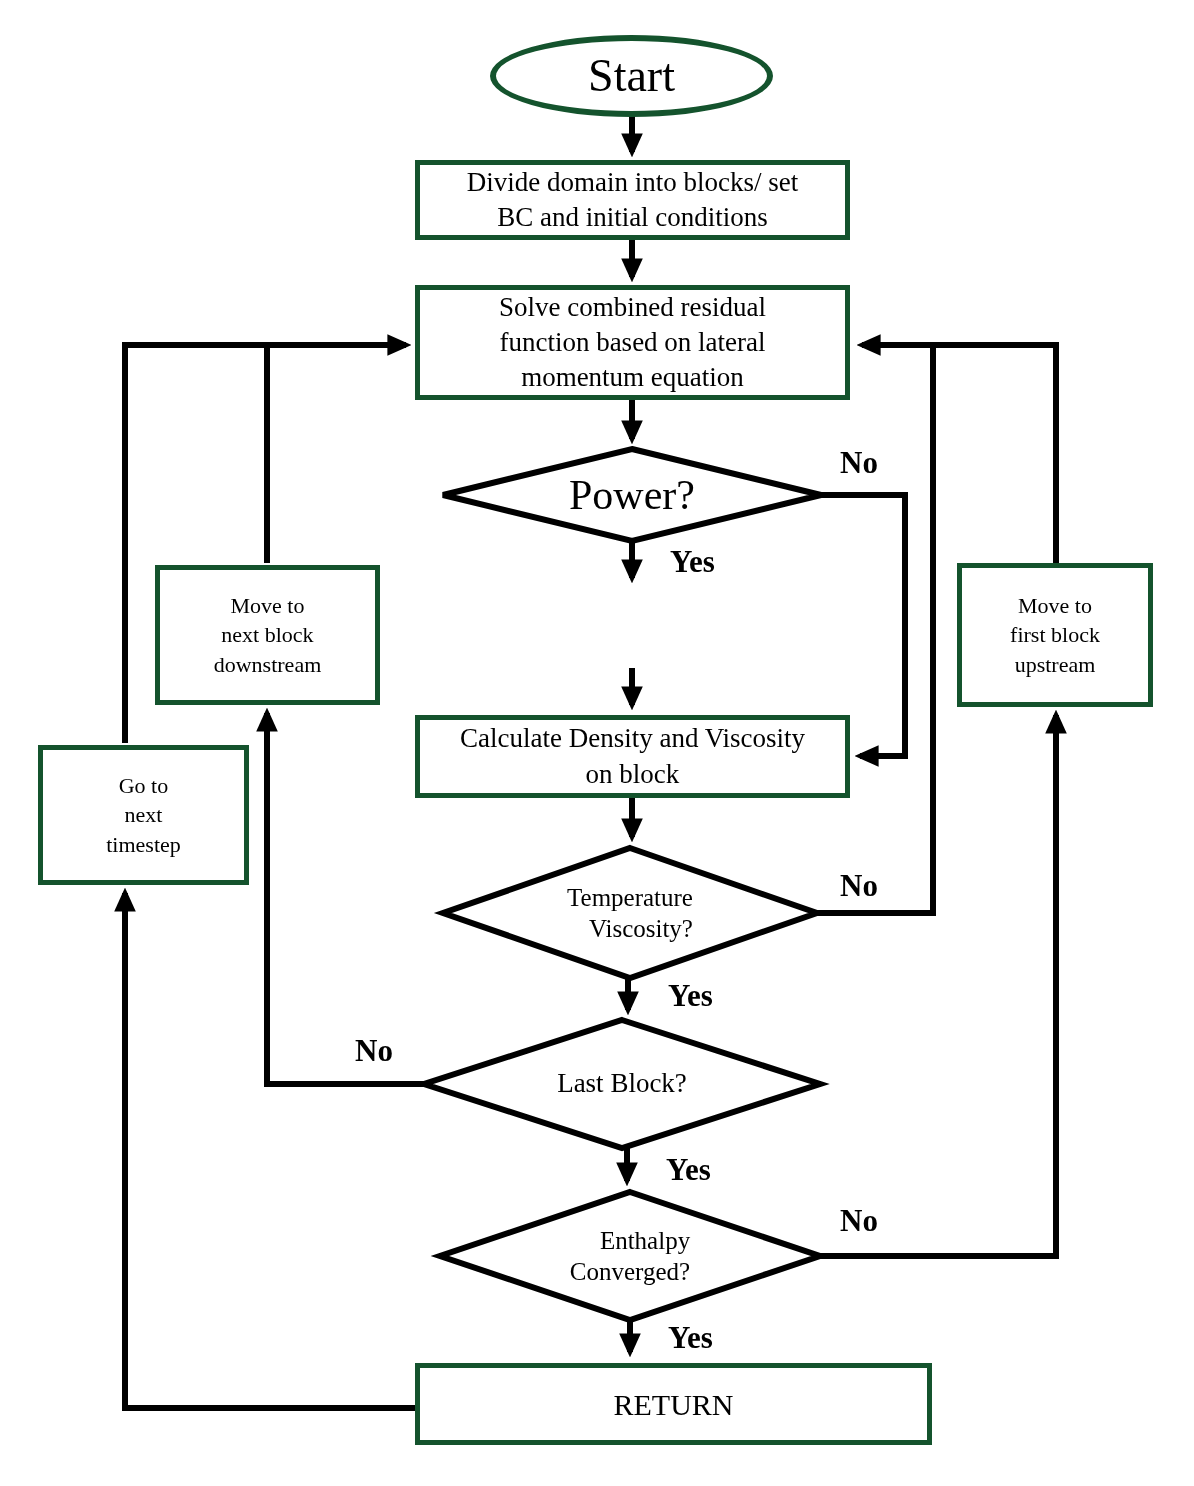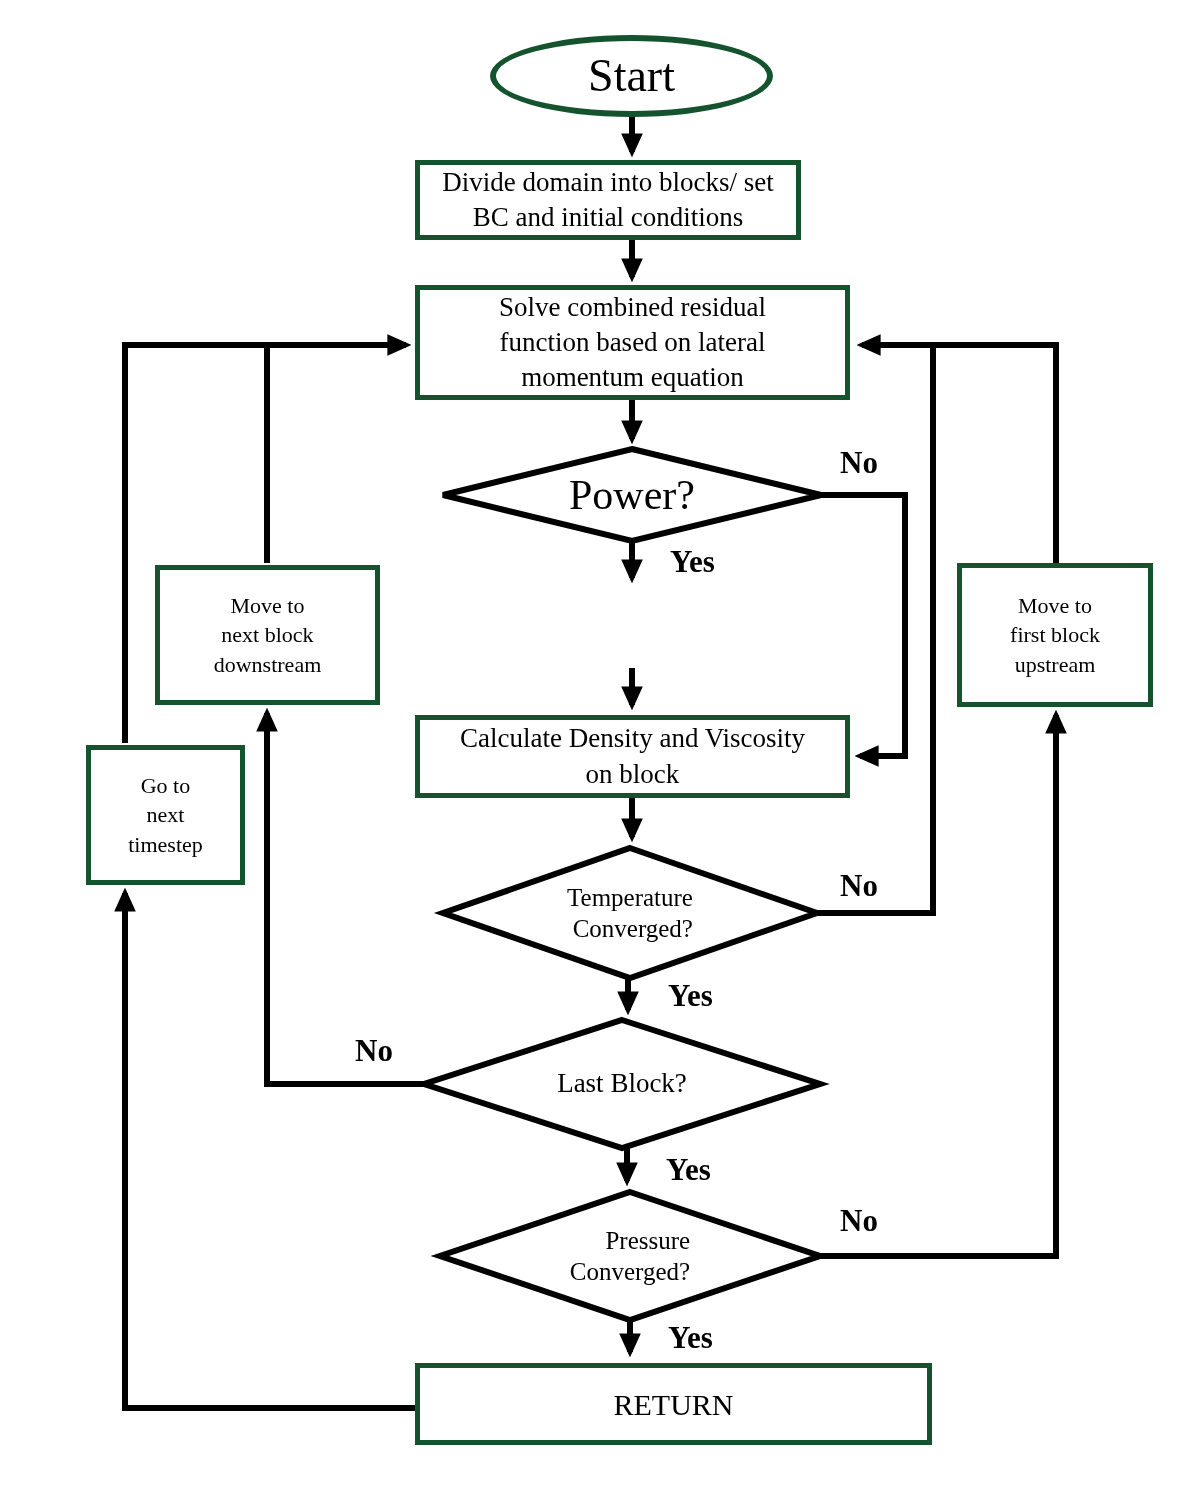--- a/index.html
+++ b/index.html
@@ -112,53 +112,53 @@
     <g fill="#ffffff" stroke="#000000" stroke-width="6">
       <polygon points="632,449 821,495 632,541 443,495"></polygon>
       <polygon points="630,848 817,913 630,978 443,913"></polygon>
       <polygon points="622,1020 820,1084 622,1148 424,1084"></polygon>
       <polygon points="630,1192 820,1256 630,1320 440,1256"></polygon>
     </g>
   </svg>
 
   <div class="node ellipse" style="left:490px; top:35px; width:283px; height:82px;">Start</div>
 
-  <div class="node proc" style="left:415px; top:160px; width:386px; height:80px;">Divide domain into blocks/ set
+  <div class="node proc" style="left:415px; top:160px; width:435px; height:80px;">Divide domain into blocks/ set
 BC and initial conditions</div>
 
   <div class="node proc" style="left:415px; top:285px; width:435px; height:115px;">Solve combined residual
 function based on lateral
 momentum equation</div>
 
 
   <div class="node proc" style="left:415px; top:715px; width:435px; height:83px;">Calculate Density and Viscosity
 on block</div>
 
   <div class="node terminal" style="left:415px; top:1363px; width:517px; height:82px;">RETURN</div>
 
   <div class="node side" style="left:155px; top:565px; width:225px; height:140px;">Move to
 next block
 downstream</div>
 
-  <div class="node side" style="left:38px; top:745px; width:159px; height:140px;margin-left:48px;">Go to
+  <div class="node side" style="left:38px; top:745px; width:211px; height:140px;">Go to
 next
 timestep</div>
 
   <div class="node side" style="left:957px; top:563px; width:196px; height:144px;">Move to
 first block
 upstream</div>
 
   <div class="dlabel big" style="left:443px; top:451px; width:378px; height:88px;">Power?</div>
 
   <div class="dlabel small" style="left:443px; top:850px; width:374px; height:126px;">Temperature
-Converged?</div>
+Viscosity?</div>
 
   <div class="dlabel mid" style="left:424px; top:1022px; width:396px; height:124px;">Last Block?</div>
 
-  <div class="dlabel small" style="left:440px; top:1194px; width:380px; height:124px;">Pressure
+  <div class="dlabel small" style="left:440px; top:1194px; width:380px; height:124px;">Enthalpy
 Converged?</div>
 
   <div class="elabel" style="left:670px; top:546px;">Yes</div>
 
   <div class="elabel" style="left:840px; top:447px;">No</div>
 
   <div class="elabel" style="left:668px; top:980px;">Yes</div>
 
   <div class="elabel" style="left:840px; top:870px;">No</div>
 

